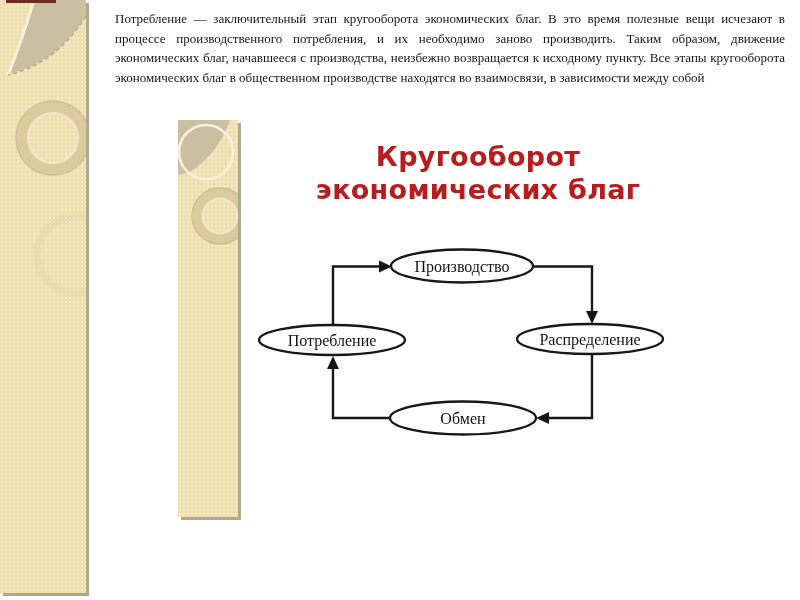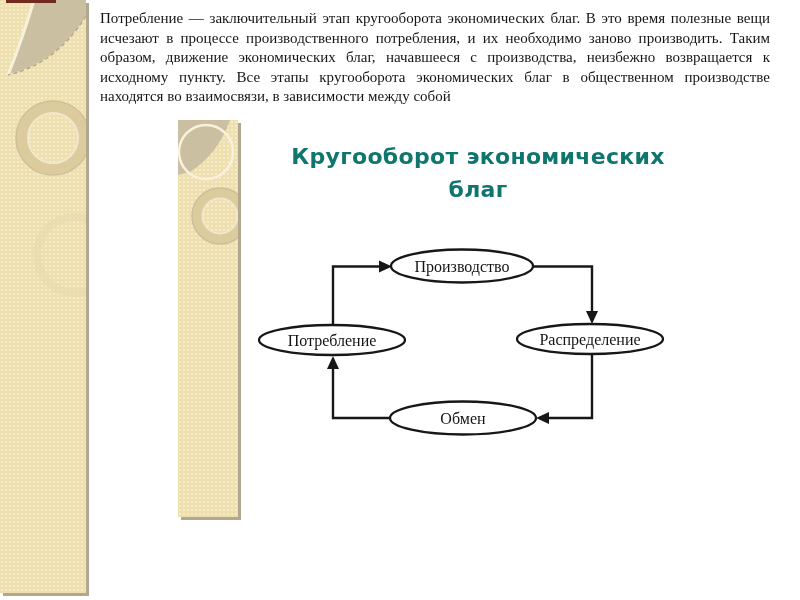--- a/index.html
+++ b/index.html
@@ -19,32 +19,32 @@
   .band-mid{left:178px;top:120px;width:60px;height:397px;}
   .band svg{position:absolute;left:0;top:0;}
 
   .top-accent{
     position:absolute;left:6px;top:0;width:50px;height:3px;
     background:#6f2b1e;z-index:3;
   }
 
   
   .paragraph{
-    position:absolute;left:100px;top:9px;width:670px;
-    font-size:15px;line-height:19.6px;color:#151515;
+    position:absolute;left:115px;top:9px;width:670px;
+    font-size:13px;line-height:19.6px;color:#151515;
     text-align:justify;
     font-family:"Liberation Serif", serif;
   }
 
   
   .slide-title{
     position:absolute;left:258px;top:140px;width:440px;
     font-family:"DejaVu Sans", "Liberation Sans", sans-serif;
-    font-weight:bold;font-size:22px;line-height:33px;
-    color:#0f766e;text-align:center;letter-spacing:0.3px;
+    font-weight:bold;font-size:27px;line-height:33px;
+    color:#b91c1c;text-align:center;letter-spacing:0.3px;
   }
 
   
   .diagram{position:absolute;left:252px;top:235px;width:440px;height:210px;}
   .diagram ellipse{fill:#ffffff;stroke:#171717;stroke-width:2.3px;}
   .diagram path.edge{fill:none;stroke:#171717;stroke-width:2.4px;}
   .diagram polygon.arrow{fill:#171717;stroke:none;}
   .diagram text{
     font-family:"Liberation Serif", serif;font-size:16px;fill:#141414;
     text-anchor:middle;

